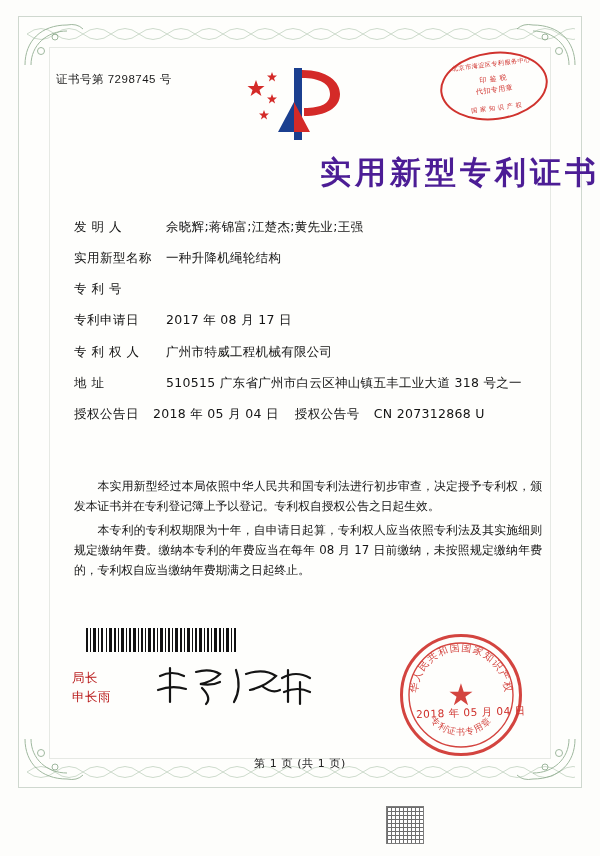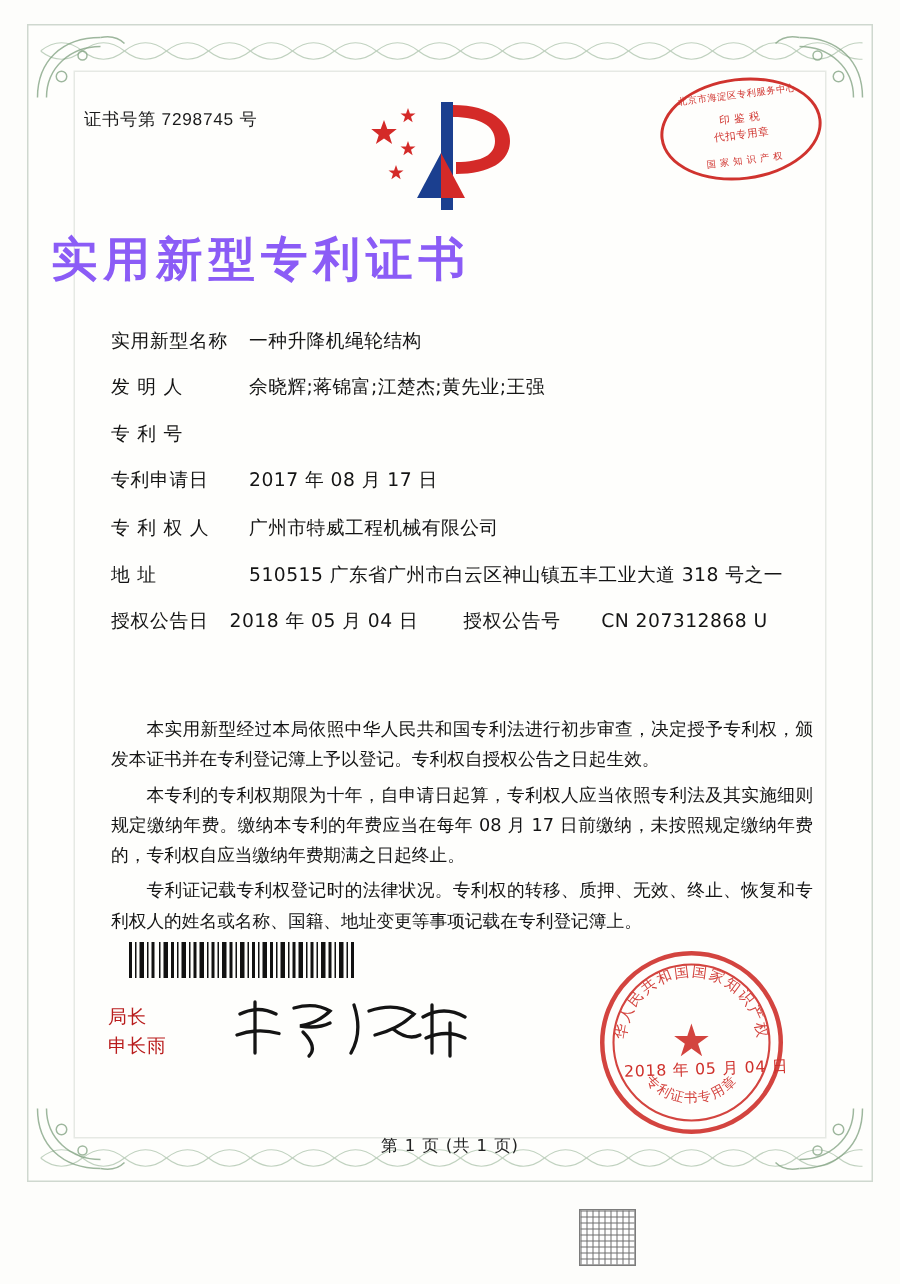--- a/index.html
+++ b/index.html
@@ -108,25 +108,25 @@
   .oval-seal .ol-top { top: 7px; }
   .oval-seal .ol-mid1 { top: 22px; font-size: 7px; }
   .oval-seal .ol-mid2 { top: 33px; font-size: 7px; }
   .oval-seal .ol-bot { bottom: 6px; }
 
   
   .cert-title {
     position: absolute;
     left: 0; right: 0;
     top: 152px;
-    text-align: left;
+    text-align: right;
     font-size: 31px;
     font-weight: bold;
     letter-spacing: 4px;
-    color: #8b5cf6;
+    color: #4c1d95;
     font-family: "DejaVu Sans", sans-serif;
     margin-left: 34px;
   }
 
   
   .fields {
     position: absolute;
     left: 74px;
     right: 60px;
     top: 218px;
@@ -146,22 +146,21 @@
   }
   .field-value {
     flex: 1 1 auto;
     letter-spacing: 0.3px;
   }
   .field-row.dual .pair {
     display: flex;
     align-items: flex-end;
   }
   .field-row.dual .pair.second {
-    margin-left: 30px;
-    gap: 13px;
+    margin-left: 16px;
   }
   .field-row.dual .field-label {
     flex: 0 0 auto;
     margin-right: 14px;
   }
 
   
   .body-text {
     position: absolute;
     left: 74px;
@@ -350,27 +349,27 @@
     <div class="ol-arc ol-mid1">印 鉴 税</div>
     <div class="ol-arc ol-mid2">代扣专用章</div>
     <div class="ol-arc ol-bot">国 家 知 识 产 权</div>
   </div>
 
   <div class="cert-title">实用新型专利证书</div>
 
   <div class="fields">
 
     <div class="field-row">
+      <div class="field-label">发 明 人</div>
+      <div class="field-value">佘晓辉;蒋锦富;江楚杰;黄先业;王强</div>
+    </div>
+
+    <div class="field-row">
       <div class="field-label">实用新型名称</div>
       <div class="field-value">一种升降机绳轮结构</div>
-    </div>
-
-    <div class="field-row">
-      <div class="field-label">发 明 人</div>
-      <div class="field-value">佘晓辉;蒋锦富;江楚杰;黄先业;王强</div>
     </div>
 
     <div class="field-row">
       <div class="field-label">专 利 号</div>
     </div>
 
     <div class="field-row">
       <div class="field-label">专利申请日</div>
       <div class="field-value">2017 年 08 月 17 日</div>
     </div>
@@ -393,21 +392,20 @@
       <div class="pair second">
         <div class="field-label">授权公告号</div>
         <div class="field-value">CN 207312868 U</div>
       </div>
     </div>
   </div>
 
   <div class="body-text">
     <p>本实用新型经过本局依照中华人民共和国专利法进行初步审查，决定授予专利权，颁发本证书并在专利登记簿上予以登记。专利权自授权公告之日起生效。</p>
     <p>本专利的专利权期限为十年，自申请日起算，专利权人应当依照专利法及其实施细则规定缴纳年费。缴纳本专利的年费应当在每年 08 月 17 日前缴纳，未按照规定缴纳年费的，专利权自应当缴纳年费期满之日起终止。</p>
-    <p>专利证记载专利权登记时的法律状况。专利权的转移、质押、无效、终止、恢复和专利权人的姓名或名称、国籍、地址变更等事项记载在专利登记簿上。</p>
   </div>
 
   <svg class="barcode" viewBox="0 0 152 24" preserveAspectRatio="none">
     <g fill="#111">
       <rect x="0" y="0" width="2" height="24"></rect>
         <rect x="4" y="0" width="1" height="24"></rect>
       <rect x="7" y="0" width="3" height="24"></rect>
         <rect x="12" y="0" width="1" height="24"></rect>
       <rect x="15" y="0" width="2" height="24"></rect>
         <rect x="20" y="0" width="1" height="24"></rect>

